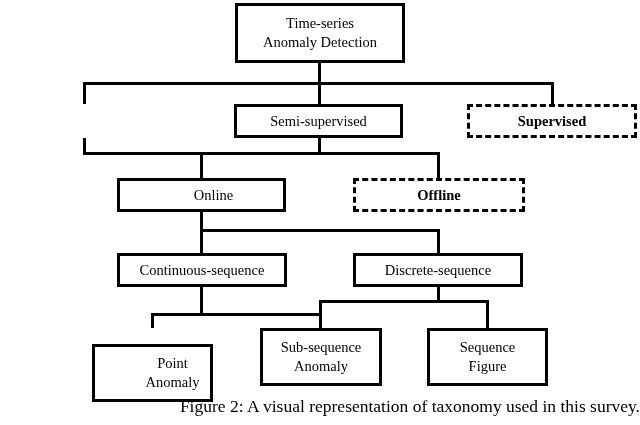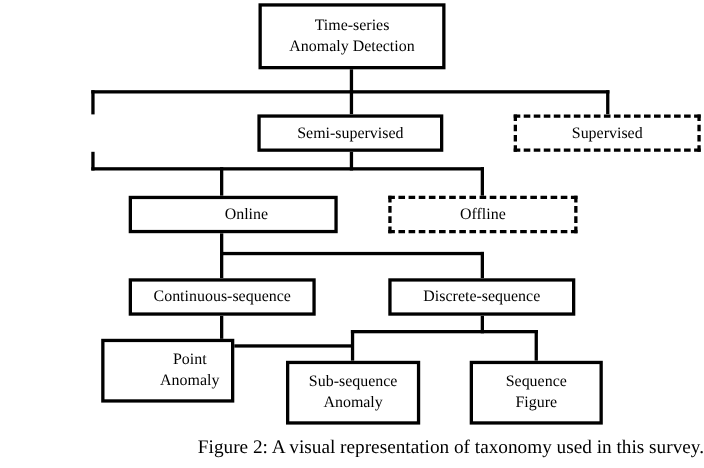--- a/index.html
+++ b/index.html
@@ -19,21 +19,21 @@
     background: #ffffff;
     display: flex;
     align-items: center;
     justify-content: center;
     text-align: center;
     white-space: pre-line;
     font-size: 14.5px;
     line-height: 19px;
     z-index: 2;
   }
-  .node.dashed { border-style: dashed; }
+  .node.dashed { border-style: dashed; font-weight: bold; }
   .hline {
     position: absolute;
     height: 3px;
     background: #000000;
     z-index: 1;
   }
   .vline {
     position: absolute;
     width: 3px;
     background: #000000;
@@ -80,29 +80,29 @@
   <div class="vline" style="left:486px; top:300px; height:28px;"></div>
 
   <div class="node" style="left:235px; top:3px; width:170px; height:60px;">Time-series
 Anomaly Detection</div>
 
 
   <div class="node" style="left:234px; top:104px; width:169px; height:34px;">Semi-supervised</div>
 
   <div class="node dashed" style="left:467px; top:104px; width:170px; height:34px;">Supervised</div>
 
-  <div class="node" style="left:117px; top:178px; width:190px; height:34px;padding-left:24px;">Online</div>
+  <div class="node" style="left:117px; top:178px; width:169px; height:34px;padding-left:24px;">Online</div>
 
   <div class="node dashed" style="left:353px; top:178px; width:172px; height:34px;">Offline</div>
 
   <div class="node" style="left:117px; top:253px; width:170px; height:34px;">Continuous-sequence</div>
 
   <div class="node" style="left:353px; top:253px; width:170px; height:34px;">Discrete-sequence</div>
 
-  <div class="node" style="left:92px; top:308px; width:121px; height:58px;padding-left:40px;">Point
+  <div class="node" style="left:92px; top:344px; width:121px; height:58px;padding-left:40px;">Point
 Anomaly</div>
 
   <div class="node" style="left:260px; top:328px; width:122px; height:58px;">Sub-sequence
 Anomaly</div>
 
   <div class="node" style="left:427px; top:328px; width:121px; height:58px;">Sequence
 Figure</div>
 
   <div class="caption">Figure 2: A visual representation of taxonomy used in this survey.</div>
 

